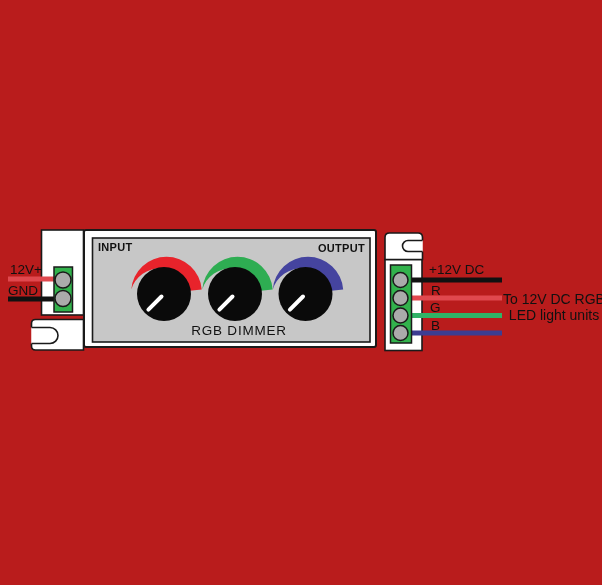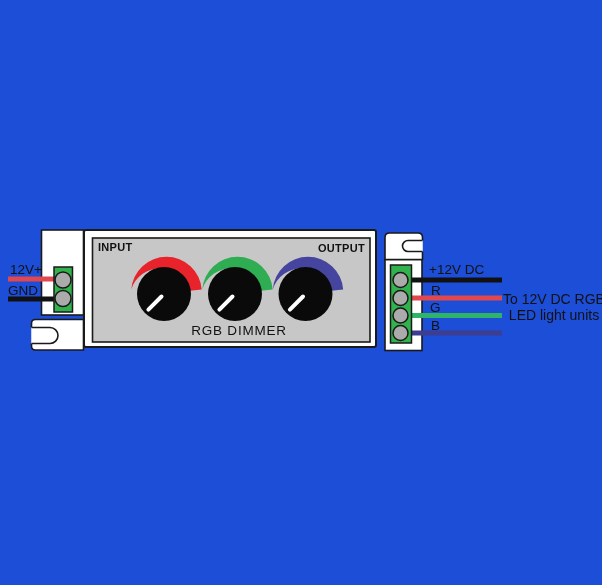--- a/index.html
+++ b/index.html
@@ -1,16 +1,16 @@
 <!DOCTYPE html>
 <html><head>
 <meta charset="utf-8">
 <style>
   html,body{margin:0;padding:0;background:#ffffff;}
-  .stage{position:relative;width:602px;height:585px;background:#1d4ed8;overflow:hidden;
+  .stage{position:relative;width:602px;height:585px;background:#b91c1c;overflow:hidden;
          font-family:"Liberation Sans",sans-serif;}
   svg{position:absolute;left:0;top:0;}
   .outline{fill:#ffffff;stroke:#1a1a1a;stroke-width:1.6px;}
   .body-outline{stroke-width:2px;}
   .panel{stroke:#1a1a1a;stroke-width:1.6px;}
   .block{stroke:#1a1a1a;stroke-width:1.5px;}
   .pin{stroke:#1a1a1a;stroke-width:1.5px;}
   .wire{fill:none;stroke-width:5px;}
   text{fill:#111111;}
   .lbl{font-size:13.5px;}

